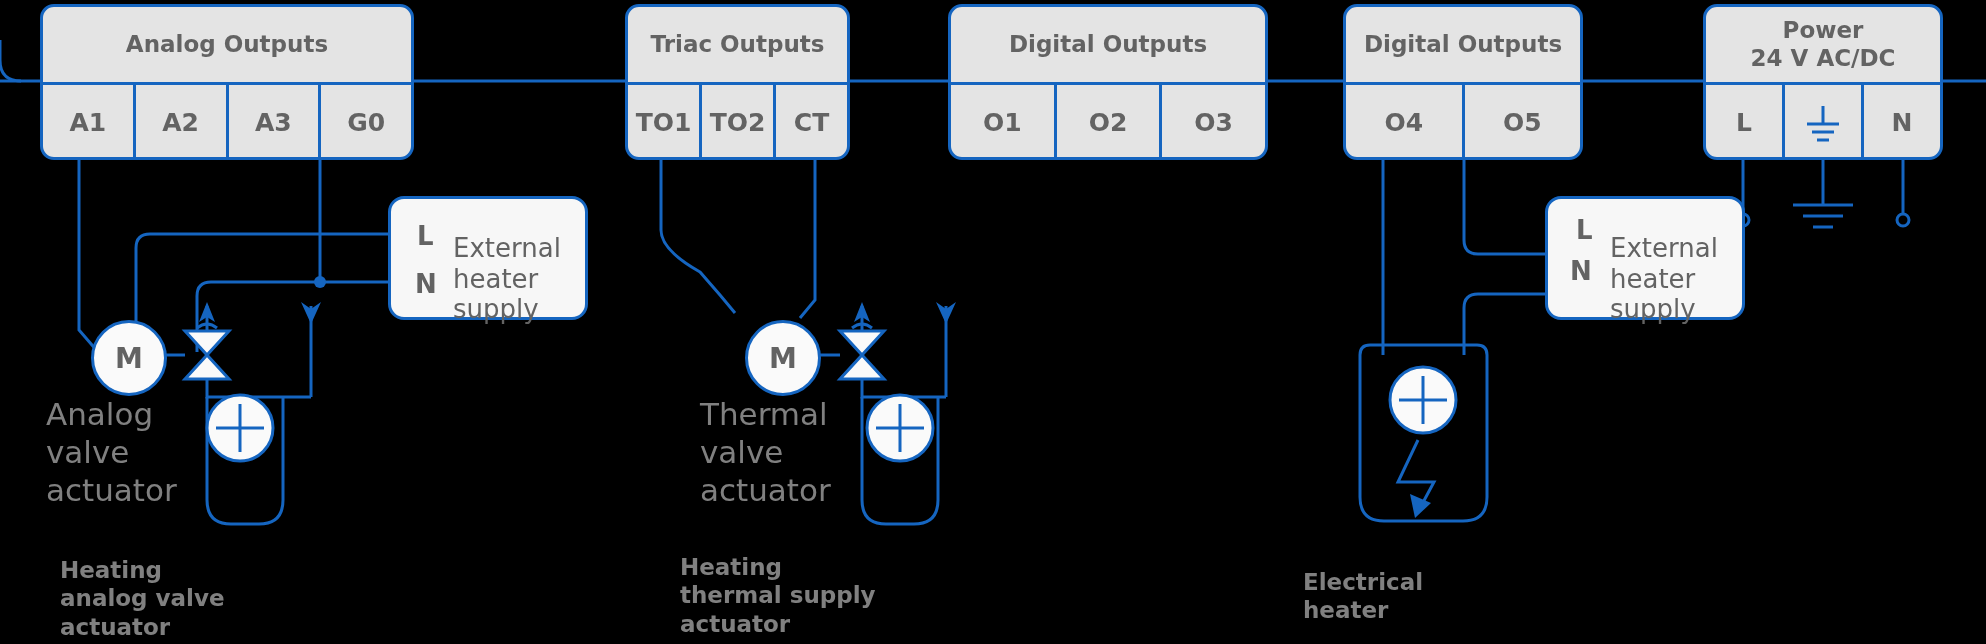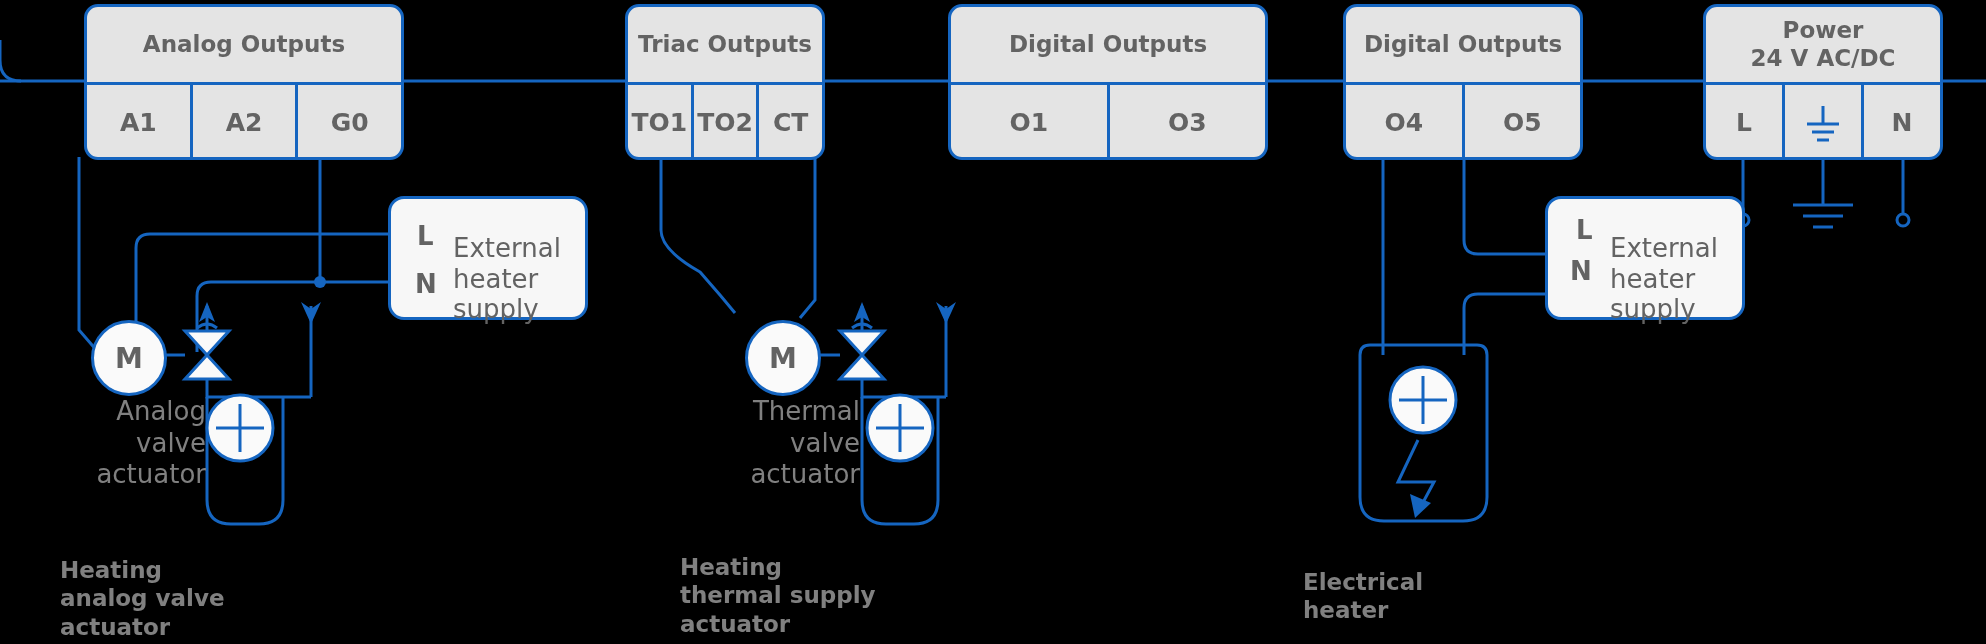--- a/index.html
+++ b/index.html
@@ -17,22 +17,22 @@
        color:#636363;font-weight:bold;font-size:25px;
        border-right:3px solid #1565c0;box-sizing:border-box;}
   .blk .cell:last-child{border-right:none;}
   .supply{position:absolute;box-sizing:border-box;border:3px solid #1565c0;
        border-radius:16px;background:#f7f7f7;display:flex;align-items:center;}
   .supply .pins{width:62px;height:100%;position:relative;}
   .supply .pinlbl{position:absolute;color:#636363;font-weight:bold;font-size:26px;}
   .supply .txt{color:#636363;font-size:26px;line-height:1.18;font-weight:normal;margin-top:42px;}
   .caption{position:absolute;color:#808080;font-weight:bold;font-size:23px;
        line-height:1.23;text-align:left;}
-  .devlabel{position:absolute;color:#808080;font-size:26px;line-height:1.22;
-       text-align:right;font-weight:normal;}
+  .devlabel{position:absolute;color:#808080;font-size:31px;line-height:1.22;
+       text-align:left;font-weight:normal;}
   .mcircle{position:absolute;border:3px solid #1565c0;border-radius:50%;
        background:#fafafa;display:flex;align-items:center;justify-content:center;
        color:#636363;font-weight:bold;font-size:28px;}
 </style>
 </head>
 <body>
 
 <div id="root">
 
   <svg id="wires" viewBox="0 0 1986 644" xmlns="http://www.w3.org/2000/svg">
@@ -120,42 +120,44 @@
     <circle cx="404" cy="234" r="7" fill="#fff" stroke="#1565c0" stroke-width="3"></circle>
     <line x1="385" y1="282" x2="409" y2="282" stroke="#1565c0" stroke-width="3"></line>
     <circle cx="404" cy="282" r="7" fill="#fff" stroke="#1565c0" stroke-width="3"></circle>
 
     <line x1="1540" y1="254" x2="1566" y2="254" stroke="#1565c0" stroke-width="3"></line>
     <circle cx="1561" cy="254" r="7" fill="#fff" stroke="#1565c0" stroke-width="3"></circle>
     <line x1="1540" y1="294" x2="1566" y2="294" stroke="#1565c0" stroke-width="3"></line>
     <circle cx="1561" cy="294" r="7" fill="#fff" stroke="#1565c0" stroke-width="3"></circle>
   </svg>
 
-  <div class="blk" style="left:40px;top:4px;width:320px;height:156px;margin-left:44px;">
+  <div class="blk" style="left:40px;top:4px;width:374px;height:156px;">
     <div class="hdr">Analog Outputs</div>
     <div class="row">
       <div class="cell">A1</div>
       <div class="cell">A2</div>
+      <div class="cell">A3</div>
       <div class="cell">G0</div>
     </div>
   </div>
 
-  <div class="blk" style="left:625px;top:4px;width:200px;height:156px;">
+  <div class="blk" style="left:625px;top:4px;width:225px;height:156px;">
     <div class="hdr">Triac Outputs</div>
     <div class="row">
       <div class="cell">TO1</div>
       <div class="cell">TO2</div>
       <div class="cell">CT</div>
     </div>
   </div>
 
   <div class="blk" style="left:948px;top:4px;width:320px;height:156px;">
     <div class="hdr">Digital Outputs</div>
     <div class="row">
       <div class="cell">O1</div>
+      <div class="cell">O2</div>
       <div class="cell">O3</div>
     </div>
   </div>
 
   <div class="blk" style="left:1343px;top:4px;width:240px;height:156px;">
     <div class="hdr">Digital Outputs</div>
     <div class="row">
       <div class="cell">O4</div>
       <div class="cell">O5</div>
     </div>

